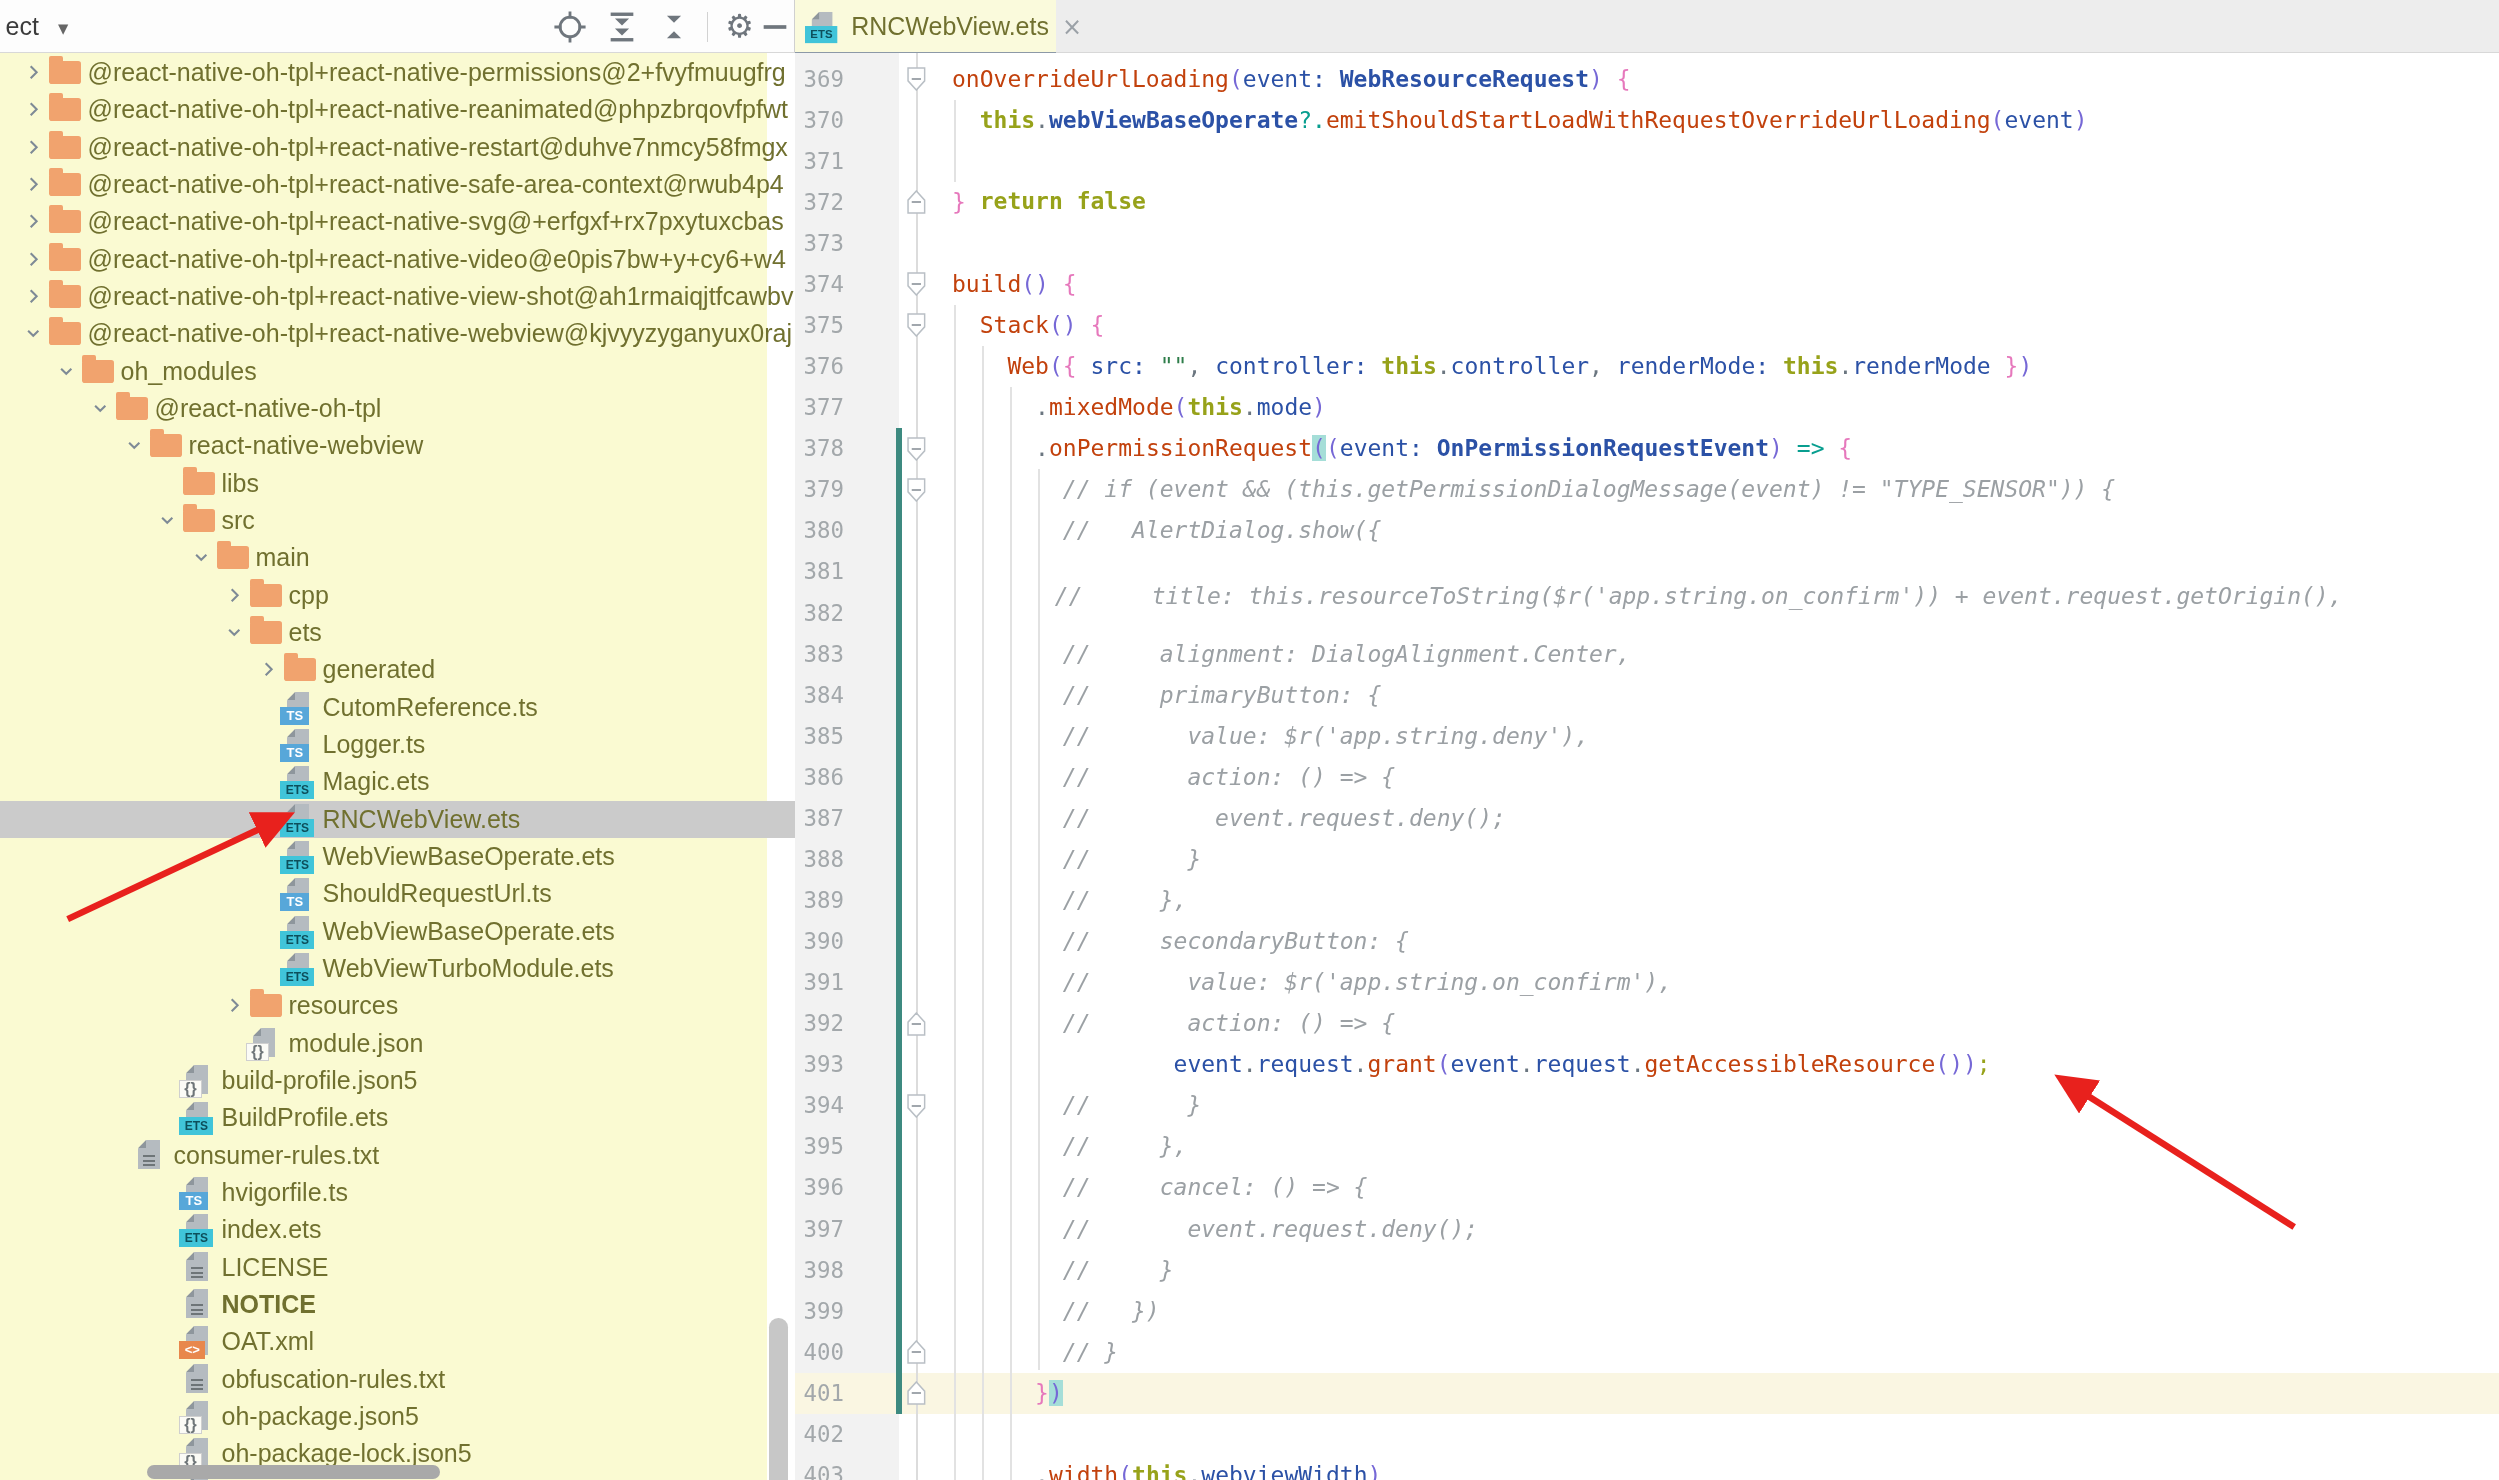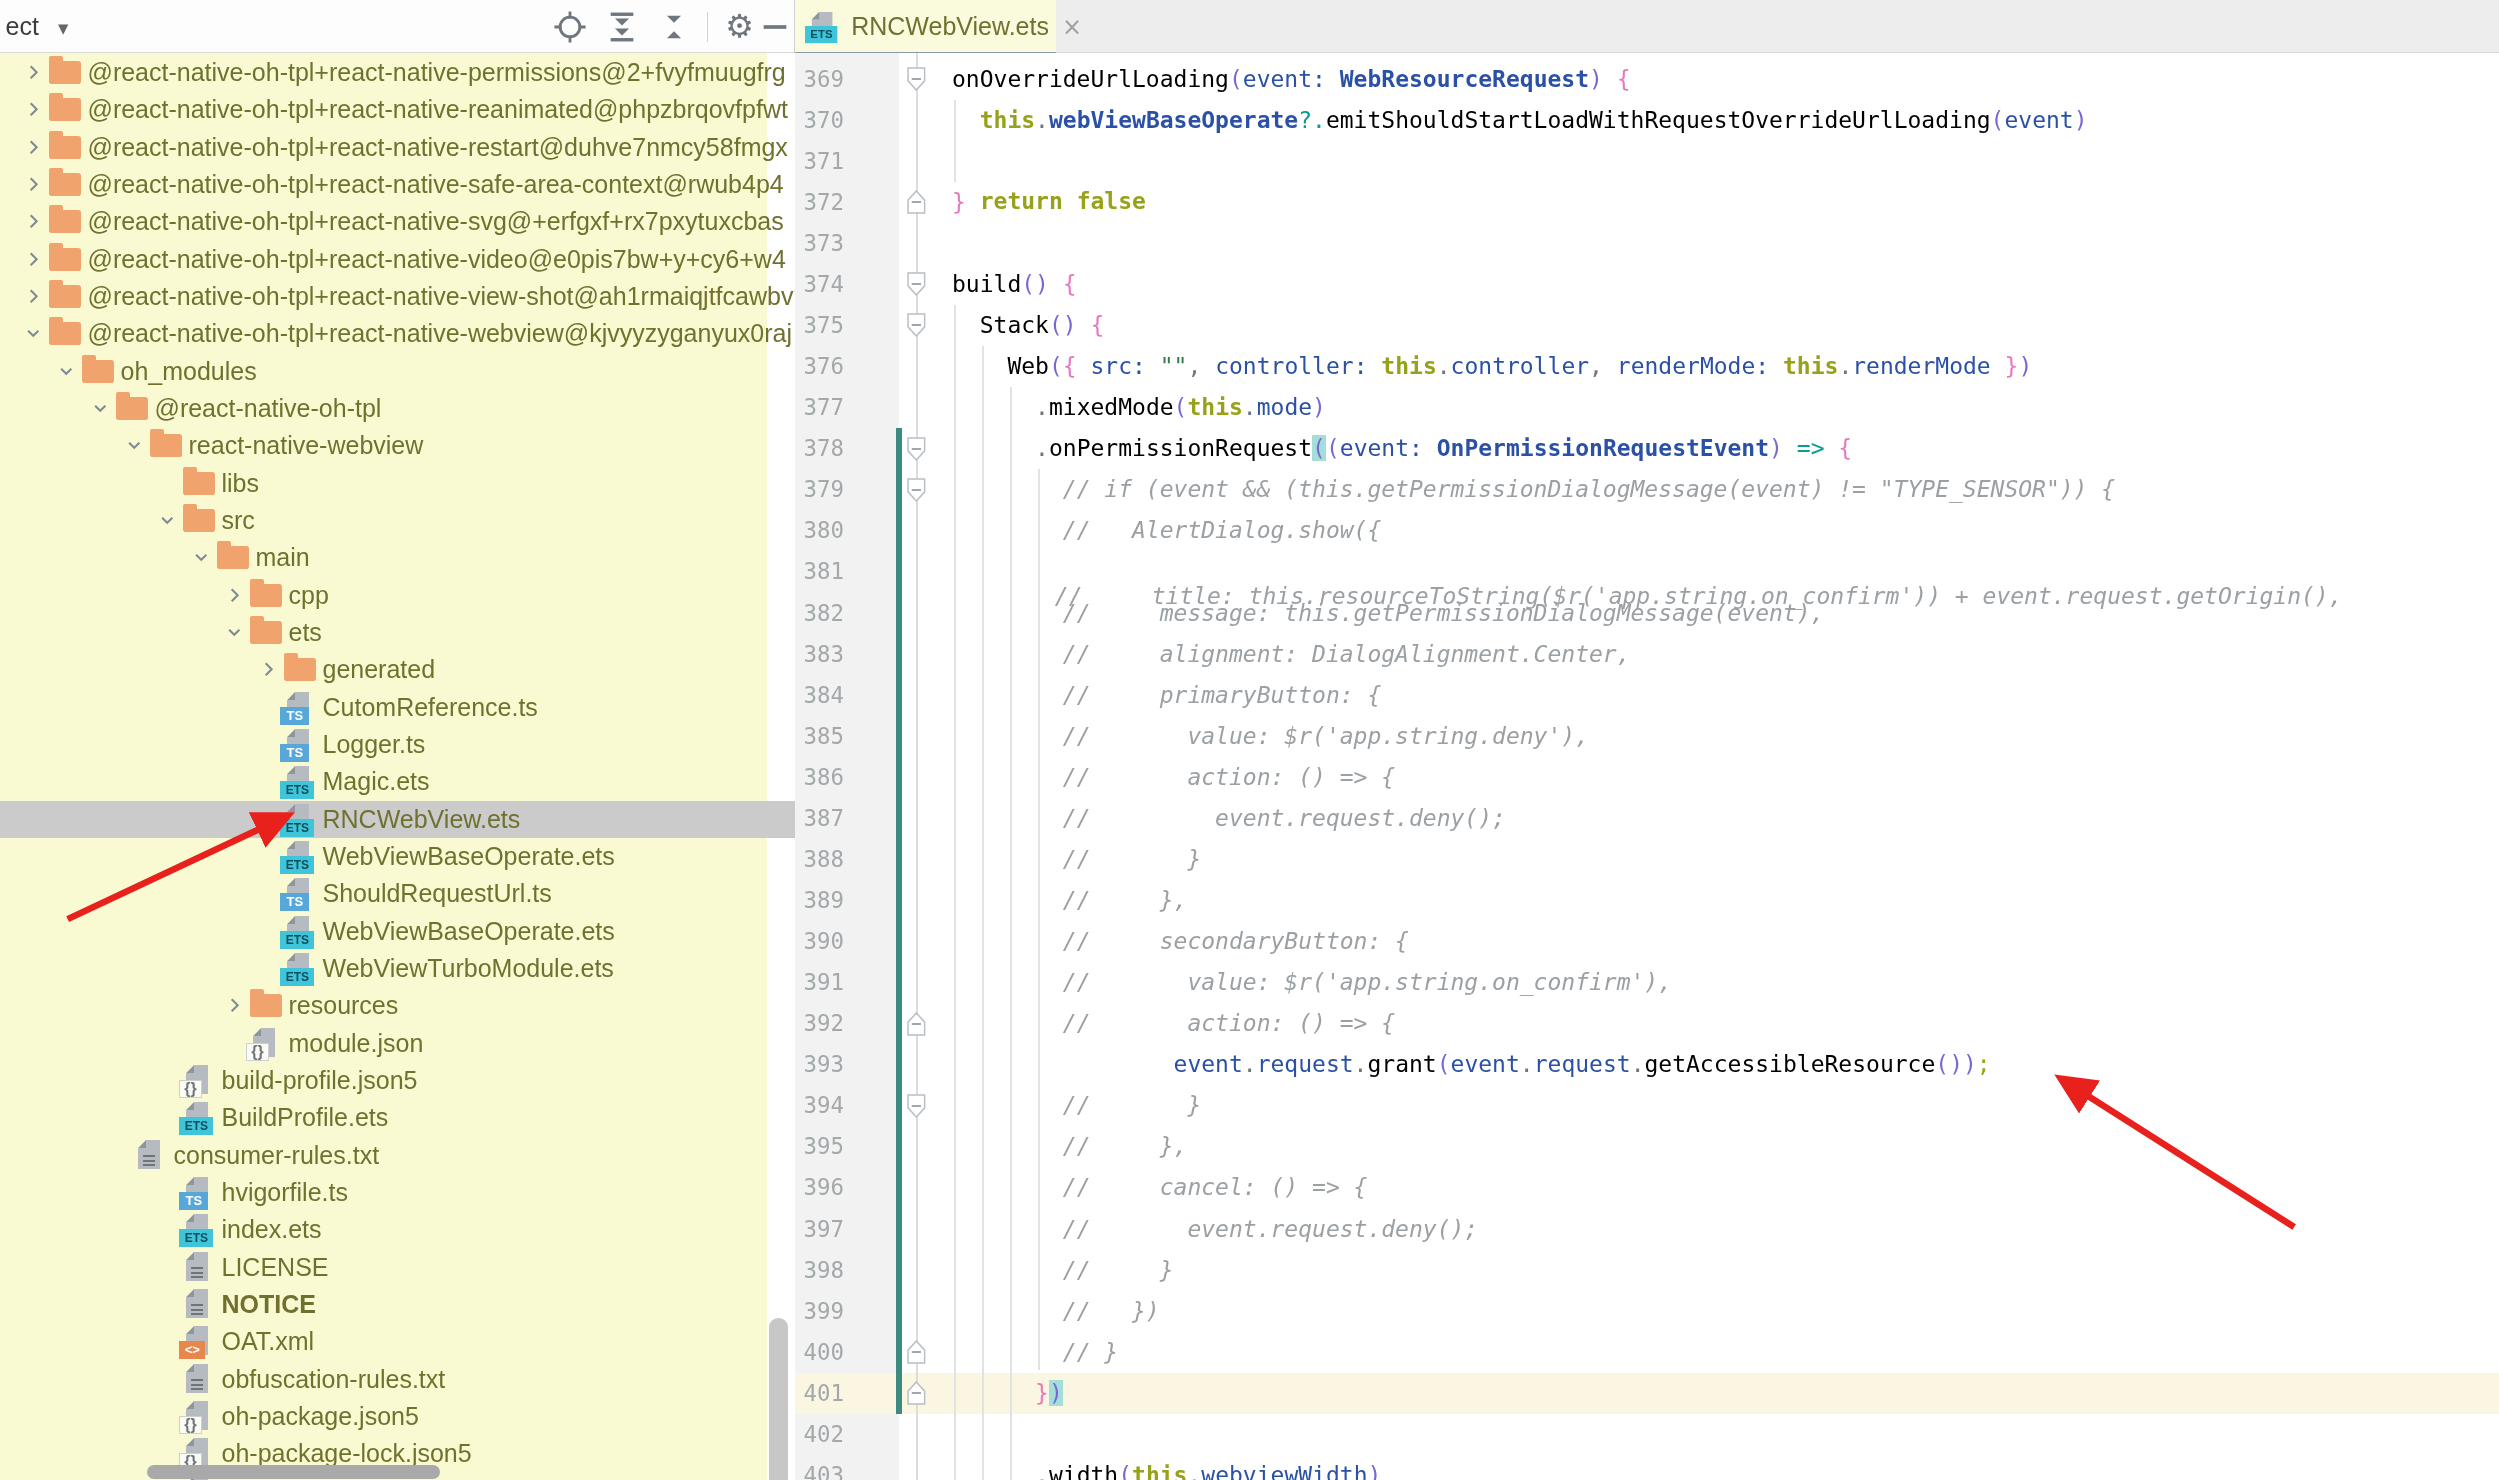--- a/index.html
+++ b/index.html
@@ -51,21 +51,21 @@
   #gutter-bg{position:absolute;left:0;top:0;width:104px;height:1427px;background:#F2F2F2;}
   #cur-line{position:absolute;left:0;width:1704px;background:#FAF6E2;}
   .guide{position:absolute;width:1.9px;background:#E2E2E2;}
   #fold-line{position:absolute;width:1.9px;background:#DCDCDC;}
   #change-bar{position:absolute;width:5.6px;background:#3D8A80;}
   .lnum{position:absolute;left:0;width:49px;text-align:right;font-family:"DejaVu Sans Mono",monospace;
         font-size:22.4px;color:#A3A8AB;height:41px;line-height:41px;}
   .fmark{position:absolute;left:112px;width:18.7px;height:24px;}
   .cline{position:absolute;left:157px;height:41px;line-height:41px;white-space:pre;
         font-family:"DejaVu Sans Mono",monospace;font-size:23px;color:#333;}
-  .tk-t{color:#000000;} .tk-k{color:#97A21A;font-weight:bold;} .tk-n{color:#2B51A6;}
+  .tk-t{color:#c2410c;} .tk-k{color:#97A21A;font-weight:bold;} .tk-n{color:#2B51A6;}
   .tk-nb{color:#2B51A6;font-weight:bold;} .tk-p{color:#7668D6;} .tk-b{color:#E678BC;}
   .tk-c{color:#9BA0A4;font-style:italic;} .tk-s{color:#2E7D4A;} .tk-d{color:#6B7680;}
   .tk-sc{color:#97A21A;} .tk-a{color:#089E8F;} .tk-hl{background:#A5DED8;}
   
   #arrows{position:absolute;left:0;top:0;width:2500px;height:1480px;pointer-events:none;}
 </style>
 </head>
 <body>
 
 <div id="app">
@@ -559,21 +559,21 @@
         <div class="cline" style="top: 129px; left: 157px;"><span class="tk-b">}</span></div>
         <div class="cline" style="top: 170px; left: 157px;"></div>
         <div class="cline" style="top: 211px; left: 157px;"><span class="tk-t">build</span><span class="tk-p">()</span><span class="tk-w"> </span><span class="tk-b">{</span></div>
         <div class="cline" style="top: 252px; left: 157px;"><span class="tk-w">  </span><span class="tk-t">Stack</span><span class="tk-p">()</span><span class="tk-w"> </span><span class="tk-b">{</span></div>
         <div class="cline" style="top: 293px; left: 157px;"><span class="tk-w">    </span><span class="tk-t">Web</span><span class="tk-p">(</span><span class="tk-b">{</span><span class="tk-w"> </span><span class="tk-n">src</span><span class="tk-n">: </span><span class="tk-s">""</span><span class="tk-d">, </span><span class="tk-n">controller</span><span class="tk-n">: </span><span class="tk-k">this</span><span class="tk-d">.</span><span class="tk-n">controller</span><span class="tk-d">, </span><span class="tk-n">renderMode</span><span class="tk-n">: </span><span class="tk-k">this</span><span class="tk-d">.</span><span class="tk-n">renderMode</span><span class="tk-w"> </span><span class="tk-b">}</span><span class="tk-p">)</span></div>
         <div class="cline" style="top: 334px; left: 157px;"><span class="tk-w">      </span><span class="tk-d">.</span><span class="tk-t">mixedMode</span><span class="tk-p">(</span><span class="tk-k">this</span><span class="tk-d">.</span><span class="tk-n">mode</span><span class="tk-p">)</span></div>
         <div class="cline" style="top: 375px; left: 157px;"><span class="tk-w">      </span><span class="tk-d">.</span><span class="tk-t">onPermissionRequest</span><span class="tk-p tk-hl">(</span><span class="tk-p">(</span><span class="tk-n">event</span><span class="tk-n">: </span><span class="tk-nb">OnPermissionRequestEvent</span><span class="tk-p">)</span><span class="tk-w"> </span><span class="tk-a">=&gt;</span><span class="tk-w"> </span><span class="tk-b">{</span></div>
         <div class="cline" style="top: 416px; left: 157px;"><span class="tk-w">        </span><span class="tk-c">// if (event &amp;&amp; (this.getPermissionDialogMessage(event) != "TYPE_SENSOR")) {</span></div>
         <div class="cline" style="top: 457px; left: 157px;"><span class="tk-w">        </span><span class="tk-c">//   AlertDialog.show({</span></div>
         <div class="cline" style="top: 498px; left: 149px; margin-top: 25px;"><span class="tk-w">        </span><span class="tk-c">//     title: this.resourceToString($r('app.string.on_confirm')) + event.request.getOrigin(),</span></div>
-        <div class="cline" style="top: 540px; left: 157px;"><span class="tk-w">        </span><span class="tk-c">//     message: this.getPermissionDialogMessage(event),</span></div>
+        <div class="cline" style="top: 540px; left: 157px;"><span class="tk-w">        </span></div>
         <div class="cline" style="top: 581px; left: 157px;"><span class="tk-w">        </span><span class="tk-c">//     alignment: DialogAlignment.Center,</span></div>
         <div class="cline" style="top: 622px; left: 157px;"><span class="tk-w">        </span><span class="tk-c">//     primaryButton: {</span></div>
         <div class="cline" style="top: 663px; left: 157px;"><span class="tk-w">        </span><span class="tk-c">//       value: $r('app.string.deny'),</span></div>
         <div class="cline" style="top: 704px; left: 157px;"><span class="tk-w">        </span><span class="tk-c">//       action: () =&gt; {</span></div>
         <div class="cline" style="top: 745px; left: 157px;"><span class="tk-w">        </span><span class="tk-c">//         event.request.deny();</span></div>
         <div class="cline" style="top: 786px; left: 157px;"><span class="tk-w">        </span><span class="tk-c">//       }</span></div>
         <div class="cline" style="top: 827px; left: 157px;"><span class="tk-w">        </span><span class="tk-c">//     },</span></div>
         <div class="cline" style="top: 868px; left: 157px; text-align: center;"><span class="tk-w">        </span><span class="tk-c">//     secondaryButton: {</span></div>
         <div class="cline" style="top: 909px; left: 157px;"><span class="tk-w">        </span><span class="tk-c">//       value: $r('app.string.on_confirm'),</span></div>
         <div class="cline" style="top: 950px; left: 157px;"><span class="tk-w">        </span><span class="tk-c">//       action: () =&gt; {</span></div>

